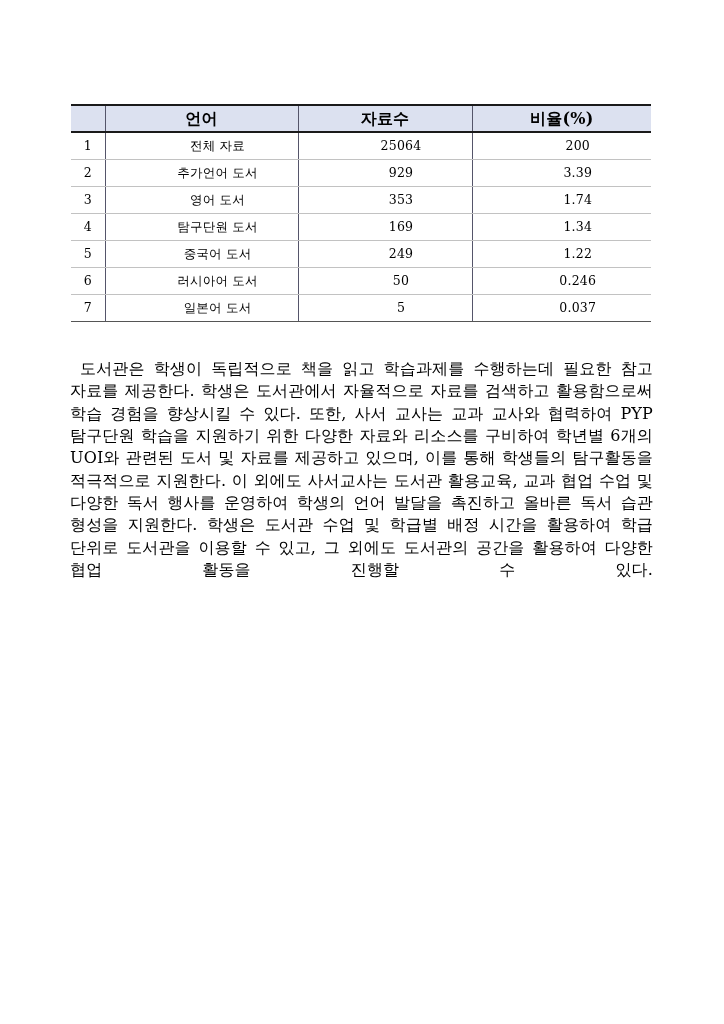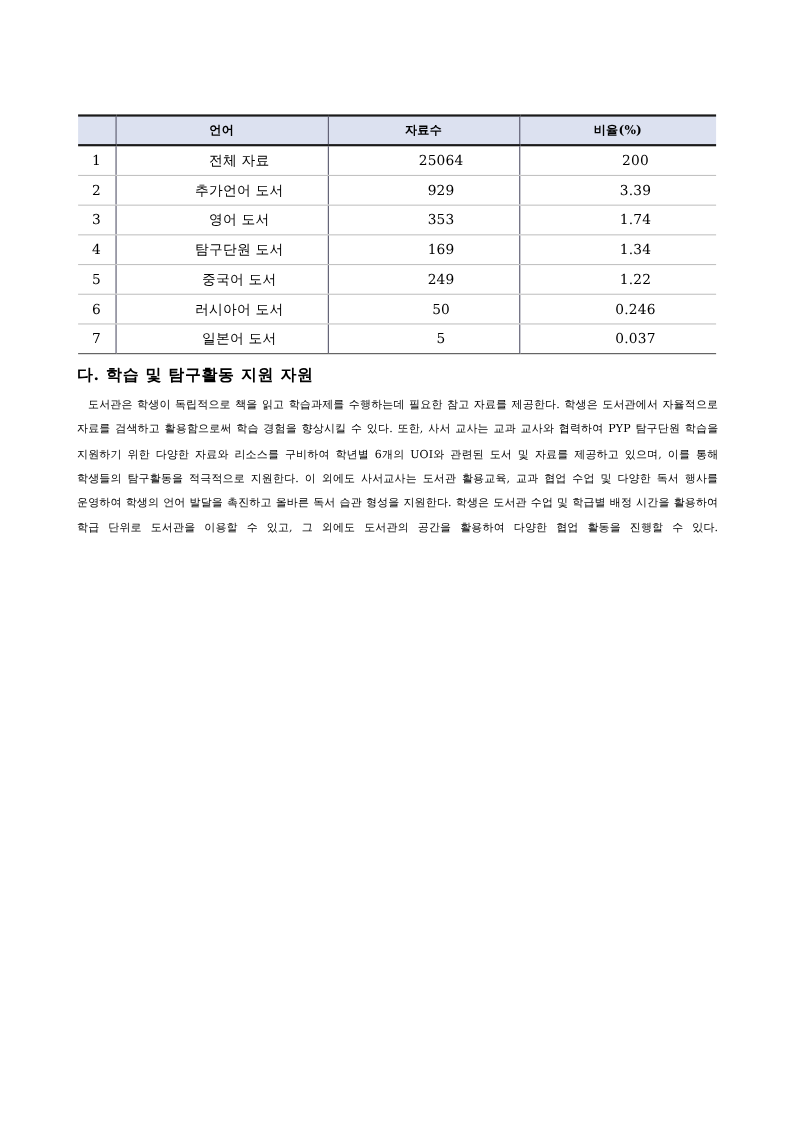--- a/index.html
+++ b/index.html
@@ -50,21 +50,21 @@
 
   table.data-table thead tr {
     background: #dce1f0;
   }
 
   table.data-table thead th {
     height: 25px;
     line-height: 25px;
     padding: 0;
     margin: 0;
-    font-size: 11px;
+    font-size: 16px;
     font-weight: bold;
     text-align: center;
     color: #000000;
     border-top: 2px solid #1a1a1a;
     border-bottom: 2px solid #1a1a1a;
     border-left: none;
     border-right: none;
     letter-spacing: 0.2px;
   }
 
@@ -106,21 +106,21 @@
     letter-spacing: 0.6px;
     white-space: nowrap;
   }
 
   
   .body-para {
     position: absolute;
     left: 70px;
     top: 358px;
     width: 583px;
-    font-size: 10px;
+    font-size: 16px;
     line-height: 22.35px;
     text-align: justify;
     text-justify: inter-character;
     text-indent: 10px;
     color: #000000;
     word-break: keep-all;
     letter-spacing: 0.15px;
   }
 
   .body-para::after {
@@ -190,17 +190,16 @@
           <tr>
             <td>7</td>
             <td class="sep">일본어 도서</td>
             <td class="sep">5</td>
             <td class="sep">0.037</td>
           </tr>
         </tbody>
     </table>
   </div>
 
-  <div class="section-heading">다. 학습 및 탐구활동 지원 자원</div>
 
   <div class="body-para">도서관은 학생이 독립적으로 책을 읽고 학습과제를 수행하는데 필요한 참고 자료를 제공한다. 학생은 도서관에서 자율적으로 자료를 검색하고 활용함으로써 학습 경험을 향상시킬 수 있다. 또한, 사서 교사는 교과 교사와 협력하여 PYP 탐구단원 학습을 지원하기 위한 다양한 자료와 리소스를 구비하여 학년별 6개의 UOI와 관련된 도서 및 자료를 제공하고 있으며, 이를 통해 학생들의 탐구활동을 적극적으로 지원한다. 이 외에도 사서교사는 도서관 활용교육, 교과 협업 수업 및 다양한 독서 행사를 운영하여 학생의 언어 발달을 촉진하고 올바른 독서 습관 형성을 지원한다. 학생은 도서관 수업 및 학급별 배정 시간을 활용하여 학급 단위로 도서관을 이용할 수 있고, 그 외에도 도서관의 공간을 활용하여 다양한 협업 활동을 진행할 수 있다.</div>
 
 </div>
 
 </body></html>

